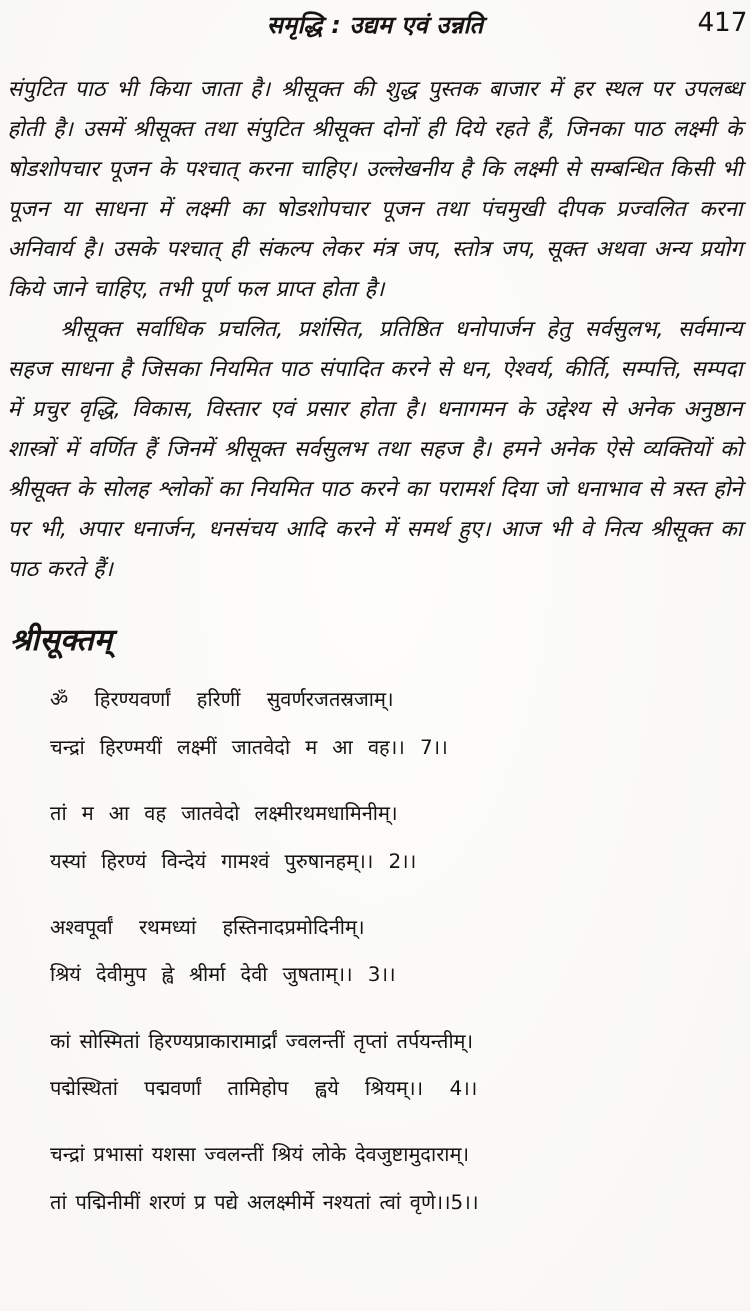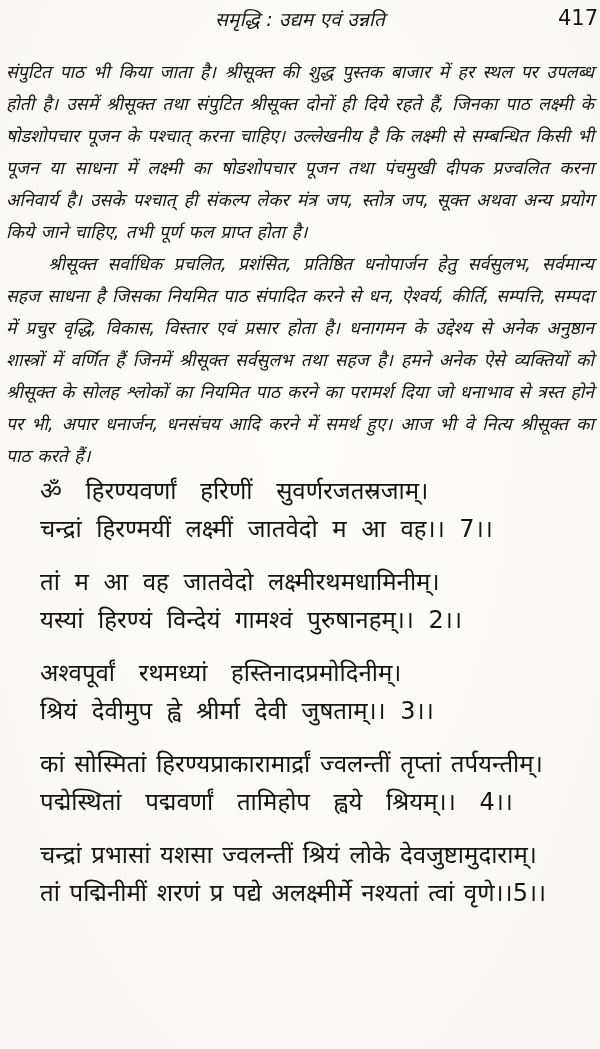--- a/index.html
+++ b/index.html
@@ -25,21 +25,21 @@
       #fcfbf8;
   }
   
   .header {
     position: relative;
     height: 34px;
     text-align: center;
   }
   .header .title {
     font-style: italic;
-    font-weight: 400;
+    font-weight: 700;
     font-size: 19px;
     letter-spacing: 0.2px;
   }
   .header .pagenum {
     position: absolute;
     right: 2px;
     top: 0;
     font-size: 21px;
     font-weight: 500;
     font-style: normal;
@@ -69,21 +69,21 @@
   }
   
   .verses {
     padding-left: 40px;
     padding-right: 4px;
   }
   .verse {
     margin-bottom: 15px;
   }
   .vline {
-    font-size: 24px;
+    font-size: 16px;
     line-height: 38px;
     white-space: nowrap;
     overflow: hidden;
     word-spacing: 7px;
   }
   .vline.sp-wide  { word-spacing: 16px; }
   .vline.sp-tight { word-spacing: 2px; }
 </style>
 </head>
 <body>
@@ -92,20 +92,21 @@
 
   <div class="header">
     <span class="title">समृद्धि : उद्यम एवं उन्नति</span>
     <span class="pagenum">417</span>
   </div>
 
   <p class="para first">संपुटित पाठ भी किया जाता है। श्रीसूक्त की शुद्ध पुस्तक बाजार में हर स्थल पर उपलब्ध होती है। उसमें श्रीसूक्त तथा संपुटित श्रीसूक्त दोनों ही दिये रहते हैं, जिनका पाठ लक्ष्मी के षोडशोपचार पूजन के पश्चात् करना चाहिए। उल्लेखनीय है कि लक्ष्मी से सम्बन्धित किसी भी पूजन या साधना में लक्ष्मी का षोडशोपचार पूजन तथा पंचमुखी दीपक प्रज्वलित करना अनिवार्य है। उसके पश्चात् ही संकल्प लेकर मंत्र जप, स्तोत्र जप, सूक्त अथवा अन्य प्रयोग किये जाने चाहिए, तभी पूर्ण फल प्राप्त होता है।</p>
 
   <p class="para indent">श्रीसूक्त सर्वाधिक प्रचलित, प्रशंसित, प्रतिष्ठित धनोपार्जन हेतु सर्वसुलभ, सर्वमान्य सहज साधना है जिसका नियमित पाठ संपादित करने से धन, ऐश्वर्य, कीर्ति, सम्पत्ति, सम्पदा में प्रचुर वृद्धि, विकास, विस्तार एवं प्रसार होता है। धनागमन के उद्देश्य से अनेक अनुष्ठान शास्त्रों में वर्णित हैं जिनमें श्रीसूक्त सर्वसुलभ तथा सहज है। हमने अनेक ऐसे व्यक्तियों को श्रीसूक्त के सोलह श्लोकों का नियमित पाठ करने का परामर्श दिया जो धनाभाव से त्रस्त होने पर भी, अपार धनार्जन, धनसंचय आदि करने में समर्थ हुए। आज भी वे नित्य श्रीसूक्त का पाठ करते हैं।</p>
 
+  <h2 class="heading">श्रीसूक्तम्</h2>
 
   <div class="verses">
 
     <div class="verse">
       <div class="vline sp-wide">ॐ हिरण्यवर्णां हरिणीं सुवर्णरजतस्रजाम्।</div>
       <div class="vline">चन्द्रां हिरण्मयीं लक्ष्मीं जातवेदो म आ वह।। 7।।</div>
     </div>
 
     <div class="verse">
       <div class="vline">तां म आ वह जातवेदो लक्ष्मीरथमधामिनीम्।</div>

